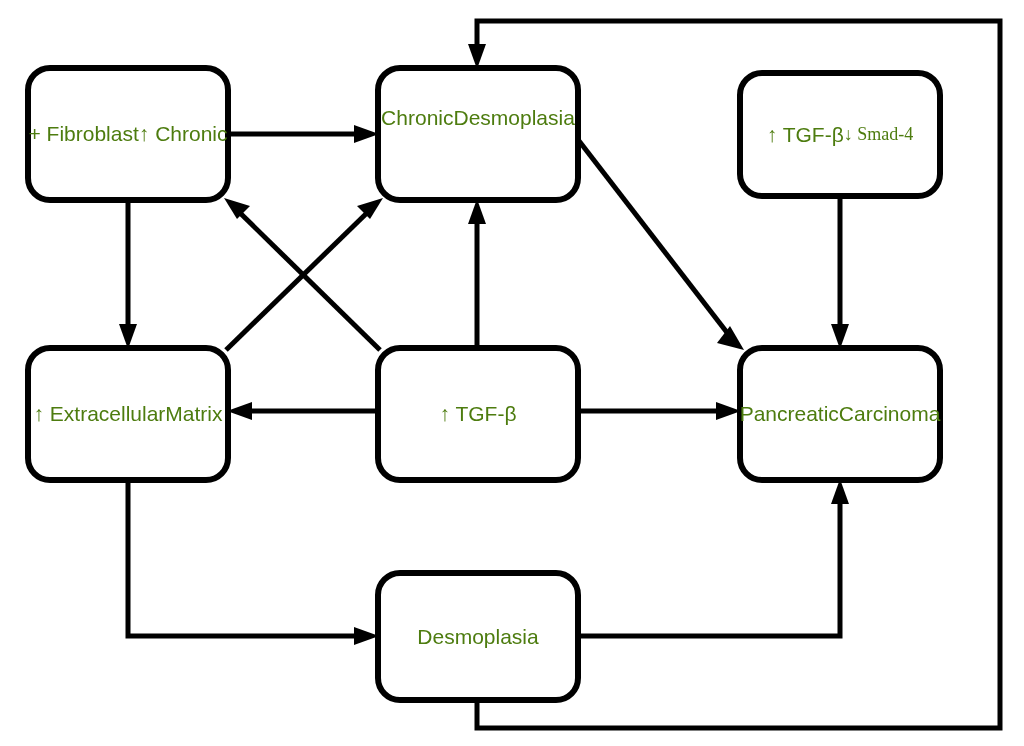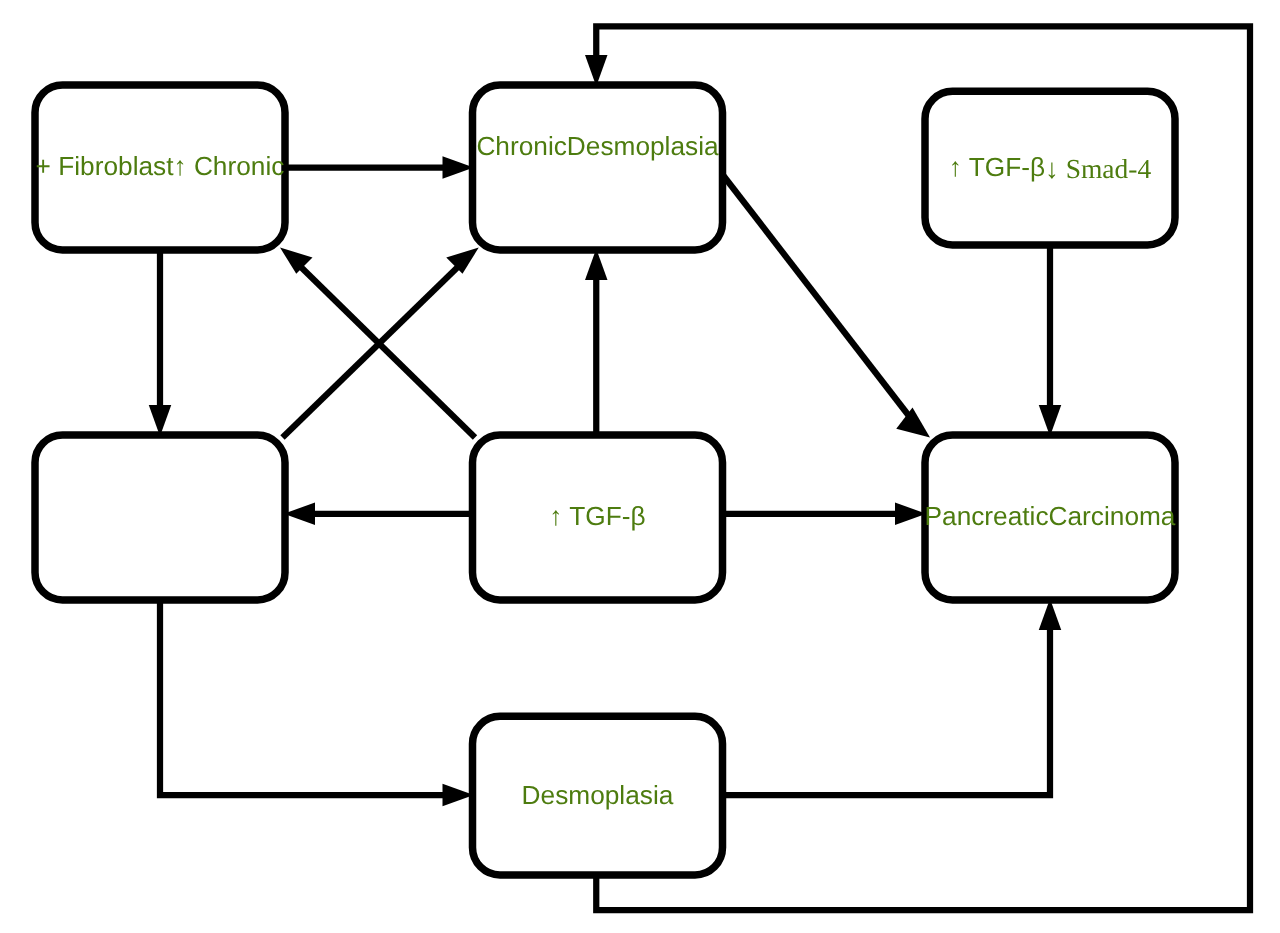--- a/index.html
+++ b/index.html
@@ -52,21 +52,21 @@
     text-align: center;
     color: #4d7c0f;
     font-family: "Liberation Sans", sans-serif;
     font-size: 21px;
     line-height: 1.32;
     pointer-events: none;
     white-space: pre;
   }
   .node-label .line-serif {
     font-family: "Liberation Serif", serif;
-    font-size: 22px;
+    font-size: 18px;
     text-align: right;
   }
 </style>
 </head>
 <body>
 
 <div id="diagram-root">
 
   <svg id="diagram-canvas" viewBox="0 0 1024 746" xmlns="http://www.w3.org/2000/svg">
 
@@ -154,20 +154,24 @@
   <div class="node-label" style="left:378px; top:52px; width:200px; height:132px;">
     <span>Chronic</span>
     <span>Desmoplasia</span>
   </div>
 
   <div class="node-label" style="left:740px; top:73px; width:200px; height:123px;">
     <span>↑ TGF-β</span>
     <span class="line-serif">↓ Smad-4</span>
   </div>
 
+  <div class="node-label" style="left:28px; top:348px; width:200px; height:132px;">
+    <span>↑ Extracellular</span>
+    <span>Matrix</span>
+  </div>
 
   <div class="node-label" style="left:378px; top:348px; width:200px; height:132px;">
     <span>↑ TGF-β</span>
   </div>
 
   <div class="node-label" style="left:378px; top:573px; width:200px; height:127px;">
     <span>Desmoplasia</span>
   </div>
 
   <div class="node-label" style="left:740px; top:348px; width:200px; height:132px;">

